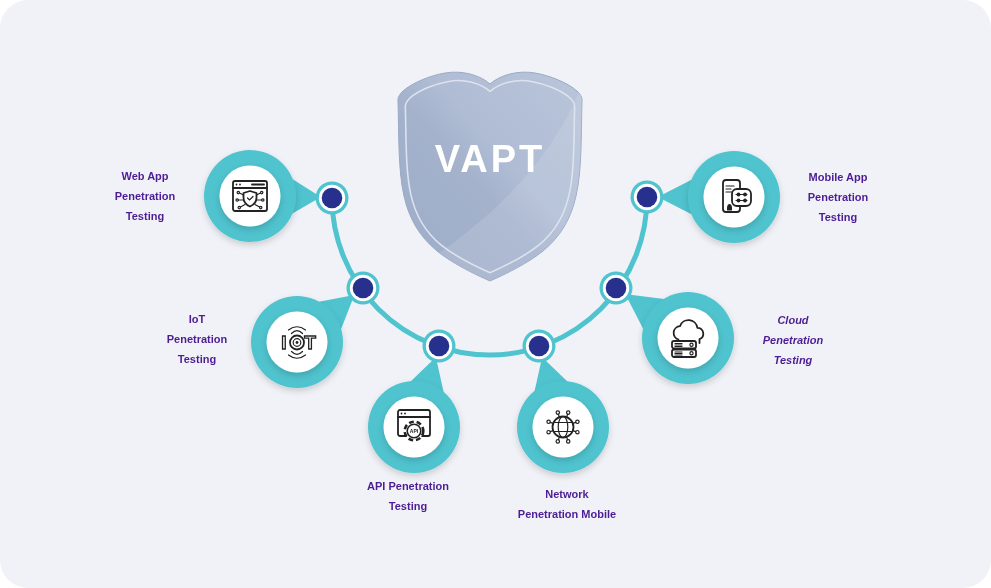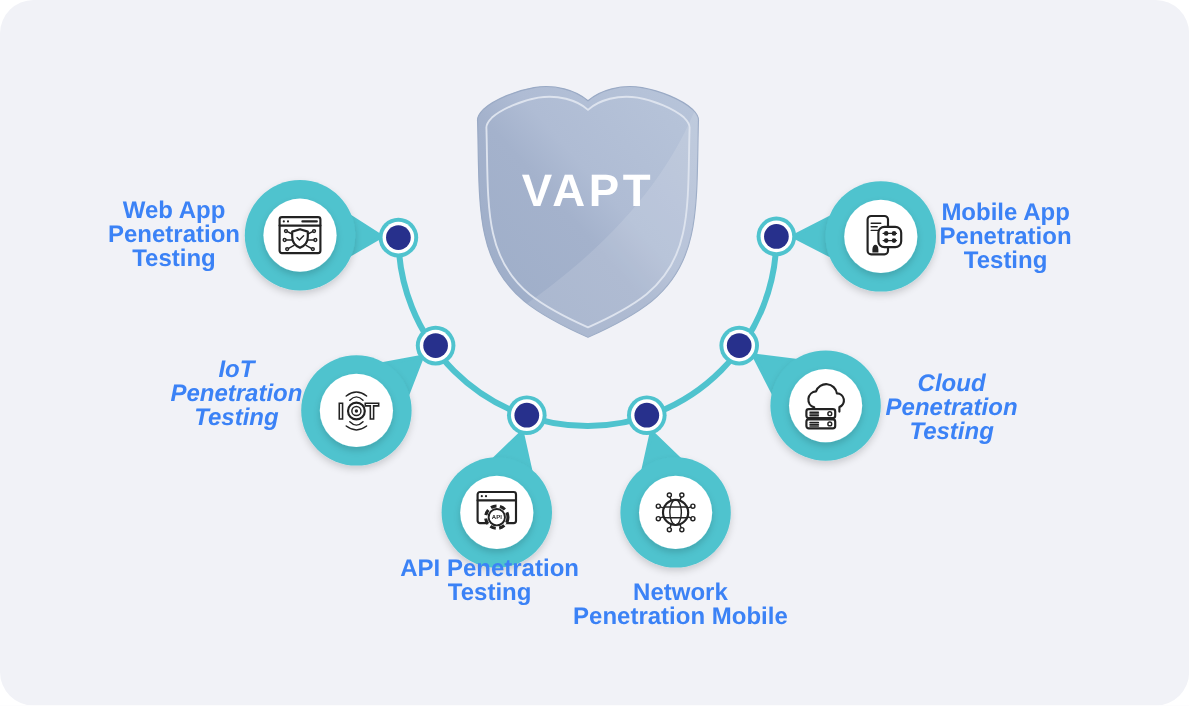--- a/index.html
+++ b/index.html
@@ -1,25 +1,25 @@
 <!DOCTYPE html>
 <html><head>
 <meta charset="utf-8">
 <style>
   html,body{margin:0;padding:0;background:#ffffff;}
   .stage{position:relative;width:991px;height:588px;background:#ffffff;overflow:hidden;
          font-family:"Liberation Sans",sans-serif;}
   .panel{position:absolute;inset:0;background:#f1f2f7;border-radius:28px;}
   .diagram-svg{position:absolute;left:0;top:0;width:991px;height:588px;}
   .label{position:absolute;transform:translate(-50%,-50%);text-align:center;
-         font-weight:700;font-size:20px;line-height:20px;color:#3b82f6;white-space:nowrap;}
+         font-weight:700;font-size:11px;line-height:20px;color:#4c1d95;white-space:nowrap;}
   .label span{display:block;}
   .lbl-web{left:145px;top:196px;}
-  .lbl-iot{left:197px;top:328px;font-style:italic;}
-  .lbl-api{left:408px;top:484px;}
+  .lbl-iot{left:197px;top:339px;}
+  .lbl-api{left:408px;top:496px;}
   .lbl-net{left:567px;top:504px;}
   .lbl-cloud{left:793px;top:340px;font-style:italic;}
   .lbl-mobile{left:838px;top:197px;text-align:center;}
   .icon-stroke{fill:none;stroke:#222222;stroke-width:1.8;stroke-linecap:round;stroke-linejoin:round;}
   .icon-thin{fill:none;stroke:#222222;stroke-width:1.2;stroke-linecap:round;}
   .icon-fill{fill:#222222;stroke:none;}
 </style>
 </head>
 <body>
 

